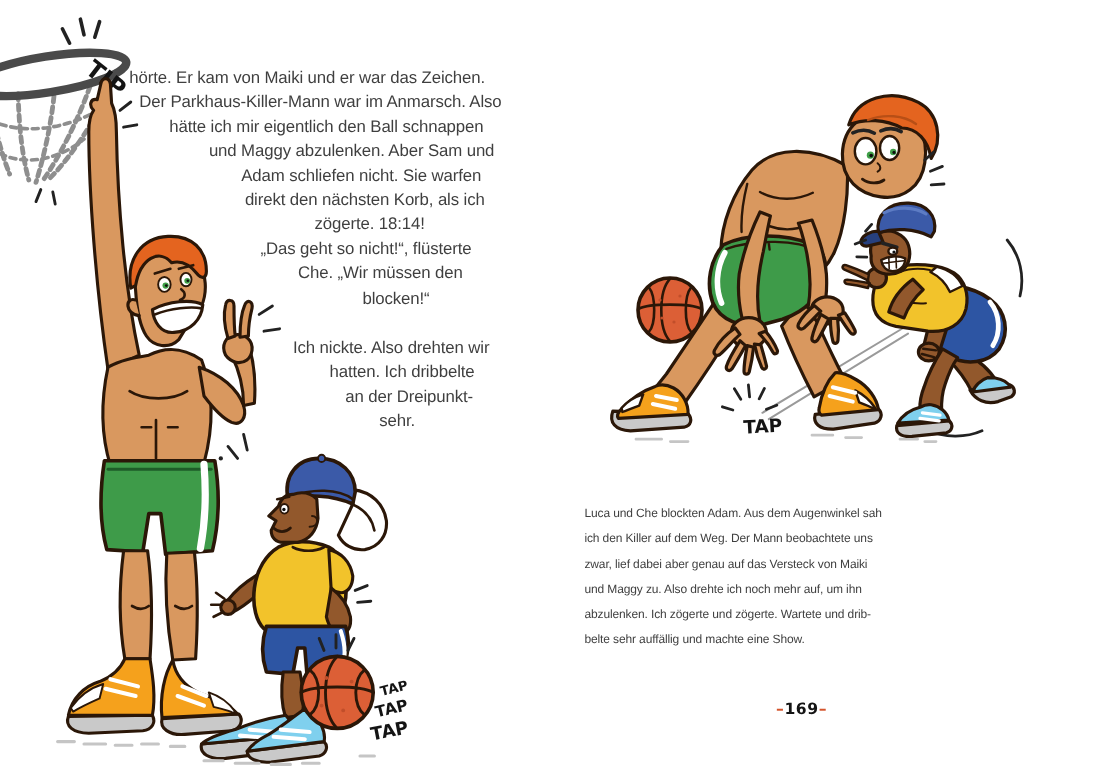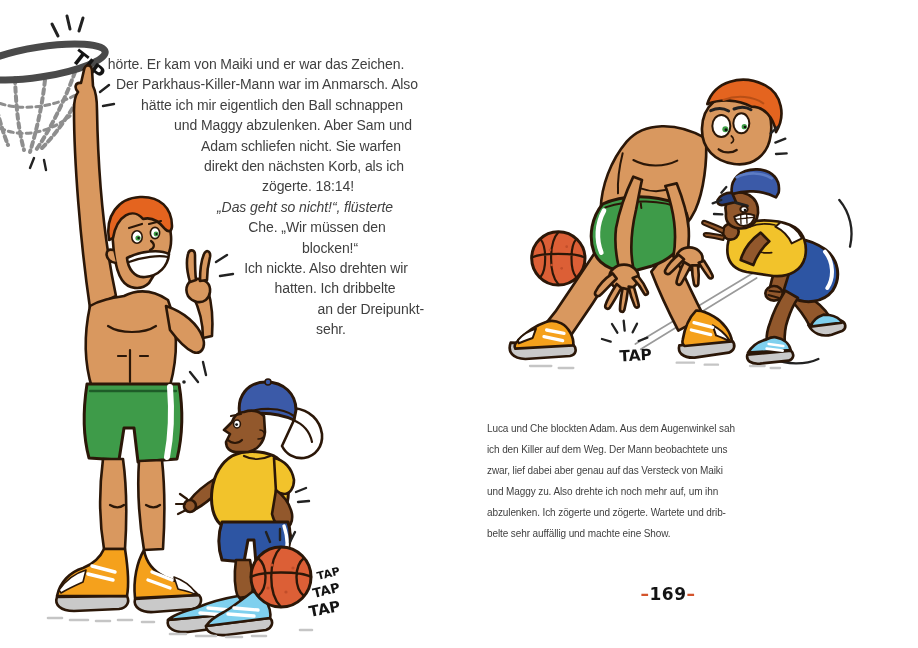--- a/index.html
+++ b/index.html
@@ -12,30 +12,30 @@
        font-family:"Liberation Sans",sans-serif;}
   .spread{position:absolute;inset:0;}
   svg{position:absolute;}
   
   .story{position:absolute;color:var(--text);}
   .left-story{left:88px;top:54px;width:336px;font-size:14px;line-height:20.4px;letter-spacing:-0.1px;}
   .left-story .story-line{white-space:nowrap;text-align:center;}
   .left-story .idx-3{margin-left:22px;}  .left-story .idx-4{margin-left:32px;}
   .left-story .idx-5{margin-left:50px;}  .left-story .idx-6{margin-left:74px;text-align:center;}
   .left-story .idx-7{margin-left:90px;}  .left-story .idx-8{margin-left:96px;}
-  .left-story .idx-9{margin-left:104px;} .left-story .idx-10{margin-left:98px;font-style:italic;}
+  .left-story .idx-9{margin-left:104px;} .left-story .idx-10{margin-left:98px;}
   .left-story .idx-11{margin-left:122px;}.left-story .idx-12{margin-left:148px;}
-  .left-story .idx-13{margin-left:140px;}.left-story .idx-14{margin-left:146px;}
-  .left-story .idx-15{margin-left:158px;}.left-story .idx-16{margin-left:170px;text-align:right;}
+  .left-story .idx-13{margin-left:140px;margin-top:21px;}.left-story .idx-14{margin-left:146px;}
+  .left-story .idx-15{margin-left:158px;}.left-story .idx-16{margin-left:170px;}
   .left-story .idx-17{margin-left:150px;}
   .right-story{left:487px;top:418px;width:400px;font-size:10px;line-height:21px;letter-spacing:-0.1px;}
   .right-story .story-line{white-space:nowrap;text-align:left;}
   
   .pagenum{position:absolute;left:568px;top:584px;width:200px;text-align:center;
-           font-family:"DejaVu Sans",sans-serif;font-weight:800;font-size:17px;color:#141414;
+           font-family:"DejaVu Sans",sans-serif;font-weight:800;font-size:13px;color:#141414;
            letter-spacing:0.5px;}
   .pagenum .dash{color:var(--accent);font-weight:800;}
   
   .o1{stroke:#2b1708;stroke-width:1.6;} .o2{stroke:#2b1708;stroke-width:2.6;}
   .o3{stroke:#2b1708;stroke-width:3;}   .o6{stroke:#2b1708;stroke-width:6;}
   .o8{stroke:#2b1708;stroke-width:8;}   .o9{stroke:#2b1708;stroke-width:9;}
   .sk{fill:var(--skin);} .sk2{fill:var(--skin-dark);} .hr{fill:var(--hair);}
   .gs{fill:var(--green-shorts);} .yj{fill:var(--jersey);} .bs{fill:var(--kid-shorts);}
   .sb{fill:var(--sneaker);} .so{fill:var(--shoe);} .bl{fill:var(--ball);}
   .wh{fill:#ffffff;} .cb{fill:var(--cap);} .gr{fill:#c9c9c9;}

